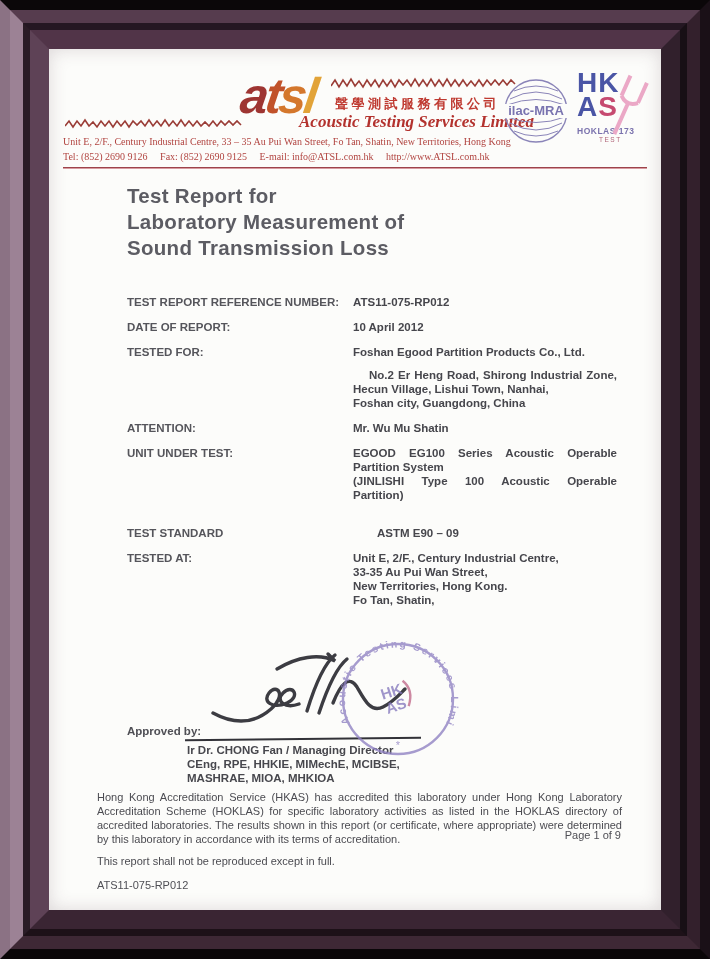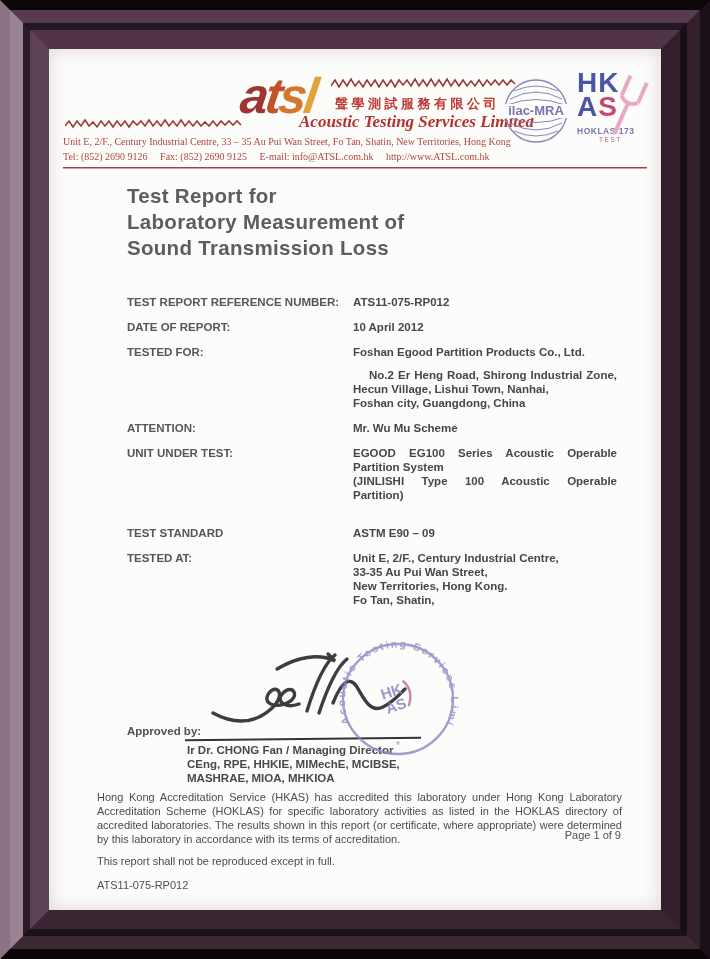--- a/index.html
+++ b/index.html
@@ -53,21 +53,21 @@
     color:#5c5c63; line-height:26px; letter-spacing:.3px; }
 
   
   .fields { position:absolute; left:78px; top:246px; width:500px;
     font-size:11.5px; font-weight:bold; line-height:14px; }
   .frow { display:flex; margin-bottom:11px; }
   .flabel { width:226px; flex:none; color:#55555b; }
   .fval { width:264px; color:#46464c; }
   .fval .just { text-align:justify; text-align-last:justify; }
   .fval .gap { margin-top:9px;padding-left:16px; }
-  .mt-lg { margin-top:24px; }
+  .mt-lg { margin-top:24px;gap:24px; }
 
   
   .approved { position:absolute; left:78px; top:676px; font-size:11.5px; font-weight:600; color:#4f4f55; }
   .sig-svg { position:absolute; left:158px; top:598px; }
   .sig-line { position:absolute; left:136px; top:689px; width:236px; height:2px;
     background:#323238; transform:rotate(-.6deg); }
   .sig-name { position:absolute; left:138px; top:694px; font-size:11.5px; font-weight:bold;
     color:#47474d; line-height:14px; }
   .stamp { position:absolute; left:287px; top:588px; opacity:.78; }
 
@@ -152,21 +152,21 @@
           <div class="fval">
             <div>Foshan Egood Partition Products Co., Ltd.</div>
             <div class="gap just">No.2 Er Heng Road, Shirong Industrial Zone,</div>
             <div>Hecun Village, Lishui Town, Nanhai,</div>
             <div>Foshan city, Guangdong, China</div>
           </div>
         </div>
         <div class="frow">
           <div class="flabel">ATTENTION:</div>
           <div class="fval">
-                  <div>Mr. Wu Mu Scheme</div>
+                  <div>Mr. Wu Mu Shatin</div>
                 </div>
         </div>
         <div class="frow">
           <div class="flabel">UNIT UNDER TEST:</div>
           <div class="fval">
             <div class="just">EGOOD EG100 Series Acoustic Operable</div>
             <div>Partition System</div>
             <div class="just">(JINLISHI Type 100 Acoustic Operable</div>
             <div>Partition)</div>
           </div>

